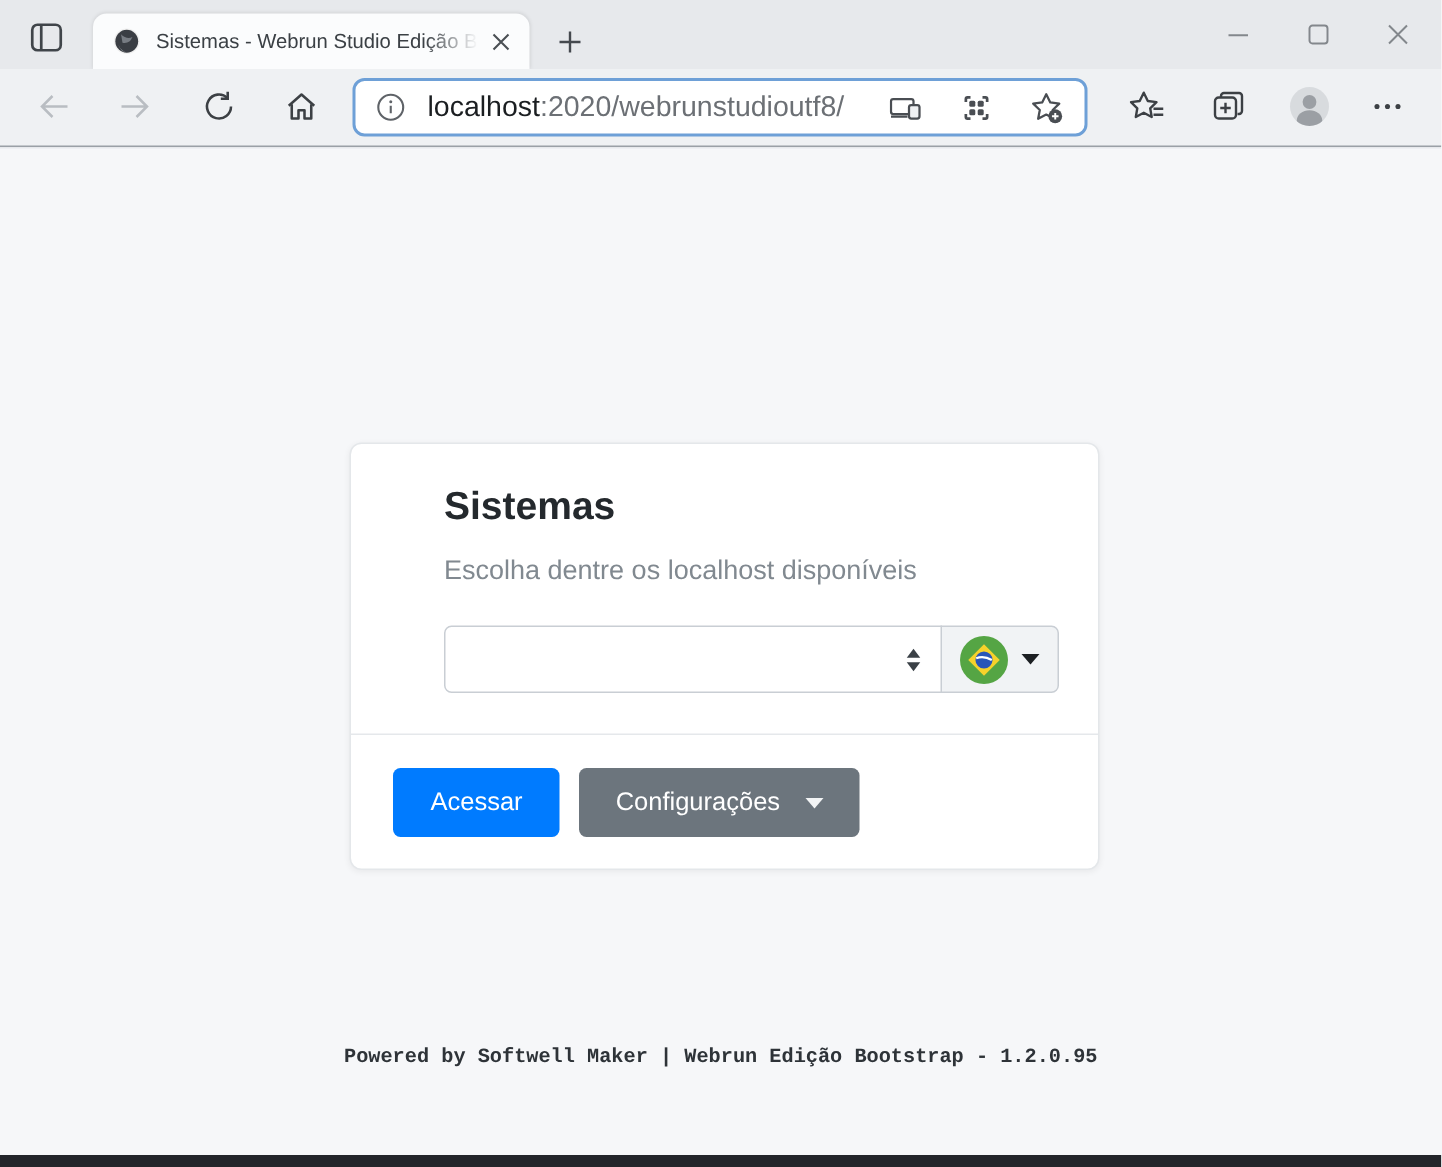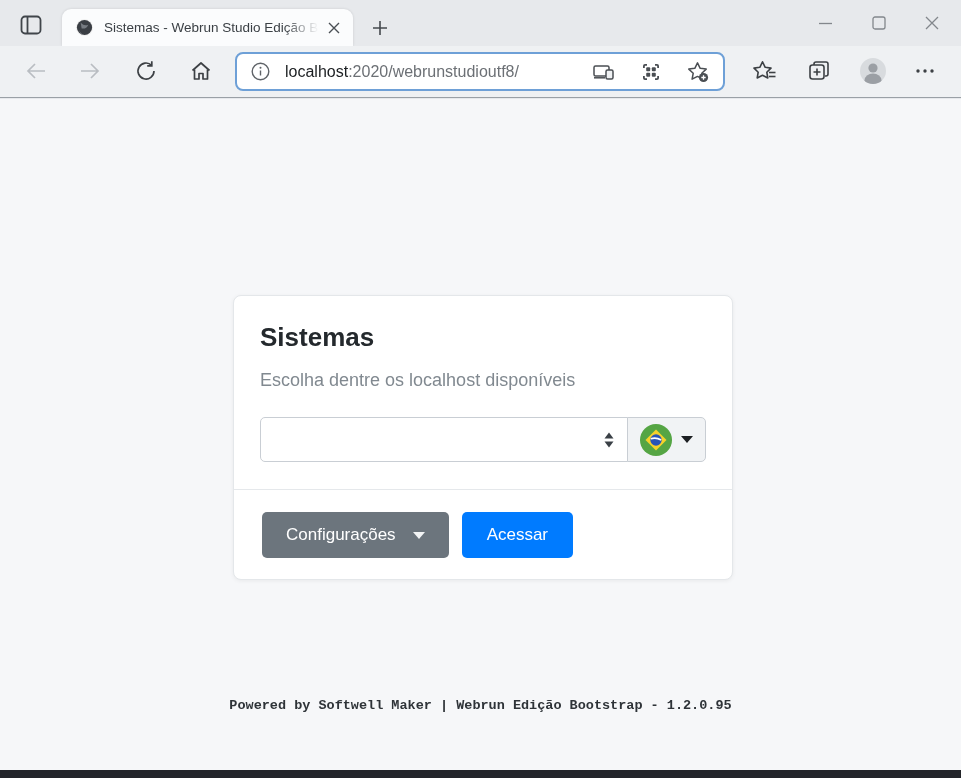--- a/index.html
+++ b/index.html
@@ -29,34 +29,34 @@
   .toolbar { position:absolute; top:46px; left:0; right:0; height:52px; background:#eff1f3;
     border-bottom:1px solid #9aa0a6; }
   .nav-btn { position:absolute; top:8px; width:36px; height:34px; display:flex; align-items:center;
     justify-content:center; border-radius:6px; cursor:pointer; }
   .nav-back { left:18px; } .nav-forward { left:72px; } .nav-refresh { left:128px; } .nav-home { left:183px; }
   .addressbar { position:absolute; left:235px; top:6px; width:490px; height:39px; background:#ffffff;
     border:2px solid #6ea0d7; border-radius:8px; display:flex; align-items:center;
     padding:0 14px 0 10px; }
   .ab-info { width:26px; height:26px; display:flex; align-items:center; justify-content:center;
     border-radius:50%; cursor:pointer; flex:0 0 auto; }
-  .ab-url { flex:1; font-size:16px; color:#6c7075; margin-left:12px; white-space:nowrap; overflow:hidden; cursor:text; }
+  .ab-url { flex:1; font-size:19px; color:#6c7075; margin-left:12px; white-space:nowrap; overflow:hidden; cursor:text; }
   .ab-url .host { color:#1b1e21; }
   .ab-icons { display:flex; align-items:center; gap:25px; flex:0 0 auto; }
   .ab-icon { width:22px; height:22px; display:flex; align-items:center; justify-content:center; cursor:pointer; }
   .tb-right { position:absolute; top:8px; right:0; display:flex; align-items:center; }
   .tb-btn { width:36px; height:34px; display:flex; align-items:center; justify-content:center;
     border-radius:6px; cursor:pointer; margin-right:18px; }
   .tb-avatar { margin-right:16px; }
 
   
   .page { position:absolute; top:99px; left:0; right:0; bottom:8px; background:#f6f7f9; }
   .card { position:absolute; left:233px; top:196px; width:500px; background:#ffffff;
     border:1px solid #e4e7ea; border-radius:8px; box-shadow:0 1px 4px rgba(0,0,0,0.06); }
-  .card-body { padding:26px 26px 27px 26px; }
+  .card-body { padding:26px 26px 27px 26px;margin-left:36px; }
   .card-title { font-size:26px; font-weight:700; color:#24292d; margin-bottom:17px; }
   .card-subtitle { font-size:18px; color:#818990; margin-bottom:26px; }
   .input-group { display:flex; height:45px; }
   .system-select { flex:1; position:relative; background:#fff; border:1px solid #c9ced4;
     border-radius:5px 0 0 5px; cursor:pointer; }
   .select-arrows { position:absolute; right:11px; top:50%; transform:translateY(-50%); }
   .flag-btn { width:79px; margin-left:-1px; background:#f1f3f5; border:1px solid #c9ced4;
     border-radius:0 5px 5px 0; display:flex; align-items:center; justify-content:center;
     gap:9px; cursor:pointer; }
   .caret-down { width:0; height:0; border-left:6px solid transparent; border-right:6px solid transparent;
@@ -250,25 +250,25 @@
               <path d="M16 5.5 L26.5 16 L16 26.5 L5.5 16 Z" fill="#f6d22b"></path>
               <circle cx="16" cy="16" r="5.7" fill="#2855b8"></circle>
               <path d="M10.8 14.8 Q16 13 21.2 16" fill="none" stroke="#ffffff" stroke-width="1.5"></path>
             </svg>
             <span class="caret-down"></span>
           </div>
         </div>
       </div>
       <div class="card-divider"></div>
       <div class="card-footer">
+        <button class="btn btn-primary">Acessar</button>
         <button class="btn btn-secondary">
           <span>Configurações</span>
           <span class="caret-down-light"></span>
         </button>
-        <button class="btn btn-primary">Acessar</button>
       </div>
     </div>
 
     <div class="page-footer">Powered by Softwell Maker | Webrun Edição Bootstrap - 1.2.0.95</div>
   </div>
 
   <div class="bottom-strip"></div>
 </div>
 
 </body></html>

